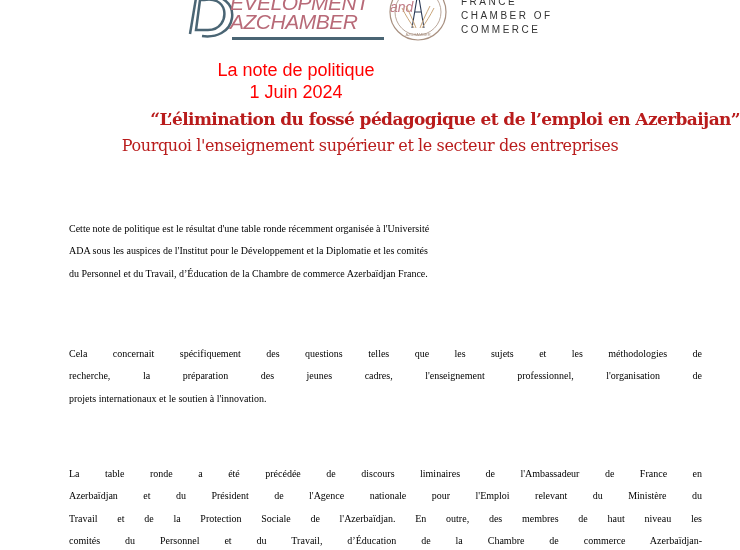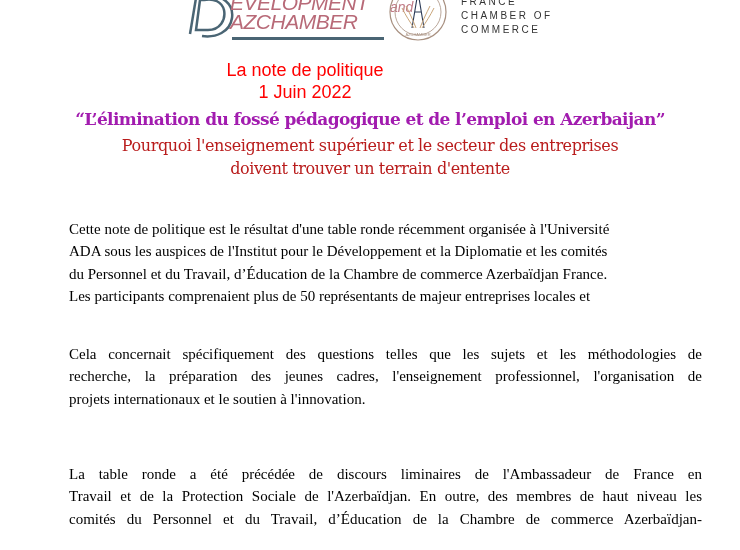--- a/index.html
+++ b/index.html
@@ -81,39 +81,39 @@
       font-family: "Liberation Sans", sans-serif;
       font-size: 10px;
       letter-spacing: 2.5px;
       line-height: 14px;
       color: #333333;
       white-space: nowrap;
     }
     .cc-text div { height: 14px; }
     .title-red {
       position: absolute;
-      left: 9px;
+      left: 0;
       width: 592px;
       text-align: center;
       font-family: "Liberation Sans", sans-serif;
       color: #ff0000;
       font-size: 18px;
       line-height: 22px;
     }
     .title-red.l1 { top: 59px; }
     .title-red.l2 { top: 81px; }
     .main-title {
       position: absolute;
       top: 107px;
       left: 0;
       width: 740px;
-      text-align: center;
+      text-align: right;
       font-family: "DejaVu Serif", serif;
       font-weight: bold;
-      color: #a21caf;
+      color: #b91c1c;
       font-size: 17px;
       line-height: 24px;
       letter-spacing: -0.6px;
       white-space: nowrap;
     }
     .subtitle {
       position: absolute;
       top: 134px;
       left: 0;
       width: 740px;
@@ -124,21 +124,21 @@
       line-height: 23px;
       letter-spacing: -0.4px;
     }
     .subtitle div { white-space: nowrap; }
     .body-text {
       position: absolute;
       left: 69px;
       width: 633px;
       font-family: "Liberation Serif", serif;
       color: #000000;
-      font-size: 15px;
+      font-size: 10px;
       line-height: 22.3px;
     }
     .body-text div { white-space: nowrap; }
     .body-text .justify {
       text-align: justify;
       text-align-last: justify;
       white-space: normal;
     }
     .p1 { top: 218px; }
     .p2 { top: 343px; }
@@ -172,39 +172,38 @@
   </svg>
 
   <div class="cc-text">
     <div>FRANCE</div>
     <div>CHAMBER OF</div>
     <div>COMMERCE</div>
   </div>
 </div>
 
 <div class="title-red l1">La note de politique</div>
-<div class="title-red l2">1 Juin 2022</div>
+<div class="title-red l2">1 Juin 2024</div>
 
 <div class="main-title">“L’élimination du fossé pédagogique et de l’emploi en Azerbaijan”</div>
 
 <div class="subtitle">
   <div>Pourquoi l'enseignement supérieur et le secteur des entreprises</div>
-  <div>doivent trouver un terrain d'entente</div>
 </div>
 
 <div class="body-text p1">
   <div>Cette note de politique est le résultat d'une table ronde récemment organisée à l'Université</div>
   <div>ADA sous les auspices de l'Institut pour le Développement et la Diplomatie et les comités</div>
   <div>du Personnel et du Travail, d’Éducation de la Chambre de commerce Azerbaïdjan France.</div>
-  <div>Les participants comprenaient plus de 50 représentants de majeur entreprises locales et</div>
 </div>
 
 <div class="body-text p2">
   <div class="justify">Cela concernait spécifiquement des questions telles que les sujets et les méthodologies de</div>
   <div class="justify">recherche, la préparation des jeunes cadres, l'enseignement professionnel, l'organisation de</div>
   <div>projets internationaux et le soutien à l'innovation.</div>
 </div>
 
 <div class="body-text p3">
   <div class="justify">La table ronde a été précédée de discours liminaires de l'Ambassadeur de France en</div>
+  <div class="justify">Azerbaïdjan et du Président de l'Agence nationale pour l'Emploi relevant du Ministère du</div>
   <div class="justify">Travail et de la Protection Sociale de l'Azerbaïdjan. En outre, des membres de haut niveau les</div>
   <div class="justify">comités du Personnel et du Travail, d’Éducation de la Chambre de commerce Azerbaïdjan-</div>
 </div>
 
 </body></html>

